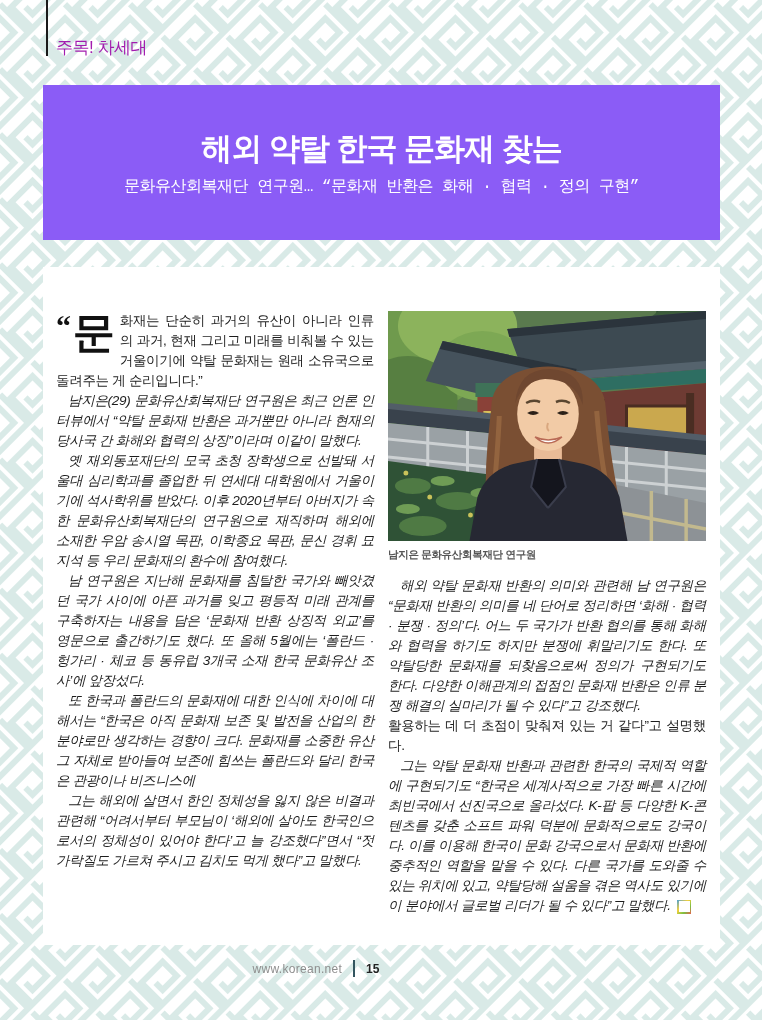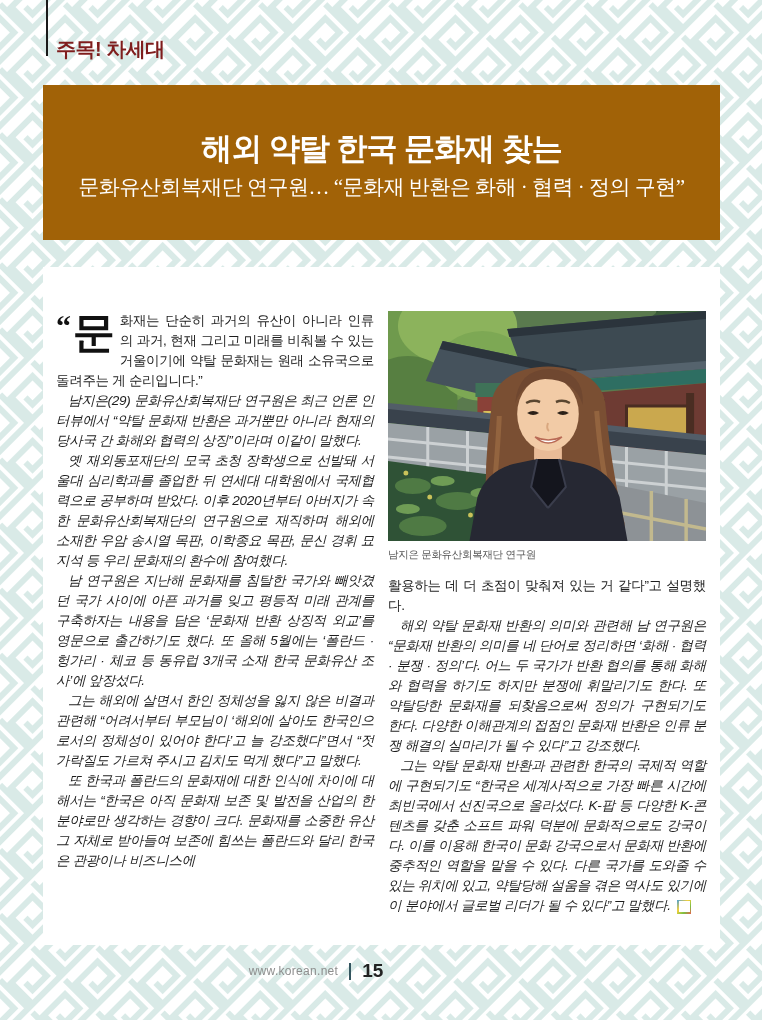--- a/index.html
+++ b/index.html
@@ -7,34 +7,34 @@
     width:762px;height:1020px;position:relative;overflow:hidden;
     background:#ffffff;
     font-family:"Liberation Sans", sans-serif;
     color:#222;
   }
   .bg-pattern{position:absolute;left:0;top:0;width:762px;height:1020px;display:block;}
 
   .top-rule{position:absolute;left:46px;top:0;width:2px;height:56px;background:#1a1a1a;}
   .section-label{
     position:absolute;left:56px;top:36px;
-    font-size:20px;font-weight:bold;color:#7f1d1d;letter-spacing:-0.5px;
+    font-size:17px;font-weight:normal;color:#a21caf;letter-spacing:-0.5px;
   }
 
   .header-box{
     position:absolute;left:43px;top:85px;width:677px;height:155px;
-    background:#a16207;color:#fff;text-align:center;
+    background:#8b5cf6;color:#fff;text-align:center;
     display:flex;flex-direction:column;justify-content:center;
   }
   .title-line{
     font-size:31px;font-weight:bold;line-height:44px;letter-spacing:-1px;
   }
   .subtitle{
-    margin-top:4px;font-size:21px;line-height:24px;letter-spacing:-0.5px;
-    font-family:Liberation Serif, serif;
+    margin-top:4px;font-size:16px;line-height:24px;letter-spacing:-0.5px;
+    font-family:Liberation Mono, monospace;
   }
 
   .content{
     position:absolute;left:43px;top:267px;width:677px;height:678px;
     background:#ffffff;box-sizing:border-box;
     padding:44px 13px 0 13px;
     display:flex;gap:14px;
   }
   .col{width:318px;}
   .para{
@@ -46,21 +46,21 @@
     float:left;height:42px;margin:2px 6px 0 0;display:flex;align-items:flex-start;
   }
   .open-quote{
     font-size:30px;font-weight:bold;line-height:26px;margin-right:2px;color:#111;
     font-family:"Liberation Serif", serif;
   }
   .dropcap{
     font-size:42px;font-weight:bold;line-height:40px;color:#111;letter-spacing:-1px;
   }
 
-  figure{margin:0 0 14px 0;}
+  figure{margin:0 0 14px 0;font-weight:bold;}
   .photo-svg{display:block;width:318px;height:230px;}
   figcaption{
     margin-top:7px;font-size:10.5px;color:#555;letter-spacing:-0.3px;
   }
 
   .endmark{
     display:inline-block;width:14px;height:14px;vertical-align:-2px;margin-left:3px;
     background:linear-gradient(135deg,#4aa0d8 0%,#f5d03c 40%,#7ac143 70%,#e8604c 100%);
     padding:1.5px;box-sizing:border-box;
   }
@@ -68,21 +68,21 @@
     display:block;width:11px;height:11px;background:#fff;color:#333;
     font-size:8px;line-height:11px;text-align:center;font-weight:bold;overflow:hidden;
   }
 
   .footer{
     position:absolute;left:0;top:960px;width:632px;
     display:flex;align-items:center;justify-content:center;gap:11px;
   }
   .footer-url{font-size:12px;color:#8e8e8e;letter-spacing:0.3px;}
   .footer-divider{width:2px;height:17px;background:#33555f;}
-  .footer-page{font-size:19px;font-weight:bold;color:#222;}
+  .footer-page{font-size:12px;font-weight:bold;color:#222;}
 </style>
 </head>
 <body>
 
 <div>
 
   <svg class="bg-pattern" width="762" height="1020" viewBox="0 0 762 1020" xmlns="http://www.w3.org/2000/svg">
     <defs>
       <pattern id="meander" width="46" height="46" patternUnits="userSpaceOnUse" patternTransform="rotate(45)">
         <rect width="46" height="46" fill="#ffffff"></rect>
@@ -104,24 +104,24 @@
 
     <div class="col">
       <p class="para">
         <span class="lead-float">
           <span class="open-quote">“</span>
           <span class="dropcap">문</span>
         </span>
         <span>화재는 단순히 과거의 유산이 아니라 인류의 과거, 현재 그리고 미래를 비춰볼 수 있는 거울이기에 약탈 문화재는 원래 소유국으로 돌려주는 게 순리입니다.”</span>
       </p>
       <p class="para indent">남지은(29) 문화유산회복재단 연구원은 최근 언론 인터뷰에서 “약탈 문화재 반환은 과거뿐만 아니라 현재의 당사국 간 화해와 협력의 상징”이라며 이같이 말했다.</p>
-      <p class="para indent">옛 재외동포재단의 모국 초청 장학생으로 선발돼 서울대 심리학과를 졸업한 뒤 연세대 대학원에서 국제협력으로 공부하며 받았다. 이후 2020년부터 아버지가 속한 문화유산회복재단의 연구원으로 재직하며 해외에 소재한 우암 송시열 목판, 이학종요 목판, 문신 경휘 묘지석 등 우리 문화재의 환수에 참여했다.</p>
+      <p class="para indent">옛 재외동포재단의 모국 초청 장학생으로 선발돼 서울대 심리학과를 졸업한 뒤 연세대 대학원에서 거울이기에 석사학위를 받았다. 이후 2020년부터 아버지가 속한 문화유산회복재단의 연구원으로 재직하며 해외에 소재한 우암 송시열 목판, 이학종요 목판, 문신 경휘 묘지석 등 우리 문화재의 환수에 참여했다.</p>
       <p class="para indent">남 연구원은 지난해 문화재를 침탈한 국가와 빼앗겼던 국가 사이에 아픈 과거를 잊고 평등적 미래 관계를 구축하자는 내용을 담은 ‘문화재 반환 상징적 외교’를 영문으로 출간하기도 했다. 또 올해 5월에는 ‘폴란드 · 헝가리 · 체코 등 동유럽 3개국 소재 한국 문화유산 조사’에 앞장섰다.</p>
+      <p class="para indent">또 한국과 폴란드의 문화재에 대한 인식에 차이에 대해서는 “한국은 아직 문화재 보존 및 발전을 산업의 한 분야로만 생각하는 경향이 크다. 문화재를 소중한 유산 그 자체로 받아들여 보존에 힘쓰는 폴란드와 달리 한국은 관광이나 비즈니스에</p>
       <p class="para indent">그는 해외에 살면서 한인 정체성을 잃지 않은 비결과 관련해 “어려서부터 부모님이 ‘해외에 살아도 한국인으로서의 정체성이 있어야 한다’고 늘 강조했다”면서 “젓가락질도 가르쳐 주시고 김치도 먹게 했다”고 말했다.</p>
-      <p class="para indent">또 한국과 폴란드의 문화재에 대한 인식에 차이에 대해서는 “한국은 아직 문화재 보존 및 발전을 산업의 한 분야로만 생각하는 경향이 크다. 문화재를 소중한 유산 그 자체로 받아들여 보존에 힘쓰는 폴란드와 달리 한국은 관광이나 비즈니스에</p>
     </div>
 
     <div class="col">
       <figure>
         <svg class="photo-svg" viewBox="0 0 320 230" xmlns="http://www.w3.org/2000/svg" preserveAspectRatio="none">
 
           <rect width="320" height="230" fill="#5a7a4e"></rect>
           <ellipse cx="30" cy="40" rx="70" ry="60" fill="#6f9a4d"></ellipse>
           <ellipse cx="70" cy="15" rx="60" ry="40" fill="#8cb35c"></ellipse>
           <ellipse cx="20" cy="90" rx="50" ry="45" fill="#577f41"></ellipse>
@@ -202,22 +202,22 @@
 
           <path d="M148,126 Q161,138 175,126 Q161,132 148,126 Z" fill="#ffffff" stroke="#b96a55" stroke-width="1.5"></path>
 
           <path d="M82,230 L90,186 Q99,160 126,153 L150,148 Q161,159 172,148 L197,153 Q224,160 233,186 L241,230 Z" fill="#262833"></path>
           <polygon points="150,148 172,148 179,176 161,197 144,176" fill="#14151d"></polygon>
           <path d="M150,148 L144,176 L161,197" stroke="#3a3d4c" stroke-width="2" fill="none"></path>
           <path d="M172,148 L179,176 L161,197" stroke="#3a3d4c" stroke-width="2" fill="none"></path>
         </svg>
         <figcaption>남지은 문화유산회복재단 연구원</figcaption>
       </figure>
+      <p class="para indent">해외 약탈 문화재 반환의 의미와 관련해 남 연구원은 “문화재 반환의 의미를 네 단어로 정리하면 ‘화해 · 협력 · 분쟁 · 정의’다. 어느 두 국가가 반환 협의를 통해 화해와 협력을 하기도 하지만 분쟁에 휘말리기도 한다. 또 약탈당한 문화재를 되찾음으로써 정의가 구현되기도 한다. 다양한 이해관계의 접점인 문화재 반환은 인류 분쟁 해결의 실마리가 될 수 있다”고 강조했다.</p>
       <p class="para">활용하는 데 더 초점이 맞춰져 있는 거 같다”고 설명했다.</p>
-      <p class="para indent">해외 약탈 문화재 반환의 의미와 관련해 남 연구원은 “문화재 반환의 의미를 네 단어로 정리하면 ‘화해 · 협력 · 분쟁 · 정의’다. 어느 두 국가가 반환 협의를 통해 화해와 협력을 하기도 하지만 분쟁에 휘말리기도 한다. 또 약탈당한 문화재를 되찾음으로써 정의가 구현되기도 한다. 다양한 이해관계의 접점인 문화재 반환은 인류 분쟁 해결의 실마리가 될 수 있다”고 강조했다.</p>
       <p class="para indent">
         <span>그는 약탈 문화재 반환과 관련한 한국의 국제적 역할에 구현되기도 “한국은 세계사적으로 가장 빠른 시간에 최빈국에서 선진국으로 올라섰다. K-팝 등 다양한 K-콘텐츠를 갖춘 소프트 파워 덕분에 문화적으로도 강국이다. 이를 이용해 한국이 문화 강국으로서 문화재 반환에 중추적인 역할을 맡을 수 있다. 다른 국가를 도와줄 수 있는 위치에 있고, 약탈당해 설움을 겪은 역사도 있기에 이 분야에서 글로벌 리더가 될 수 있다”고 말했다.</span>
         <span class="endmark"><span class="endmark-inner">창</span></span>
       </p>
     </div>
 
   </div>
 
   <div class="footer">
     <span class="footer-url">www.korean.net</span>

